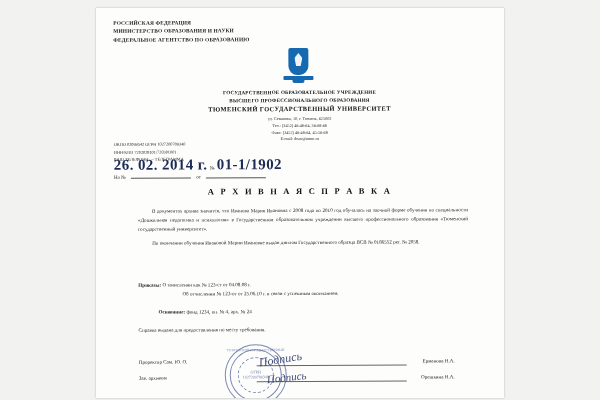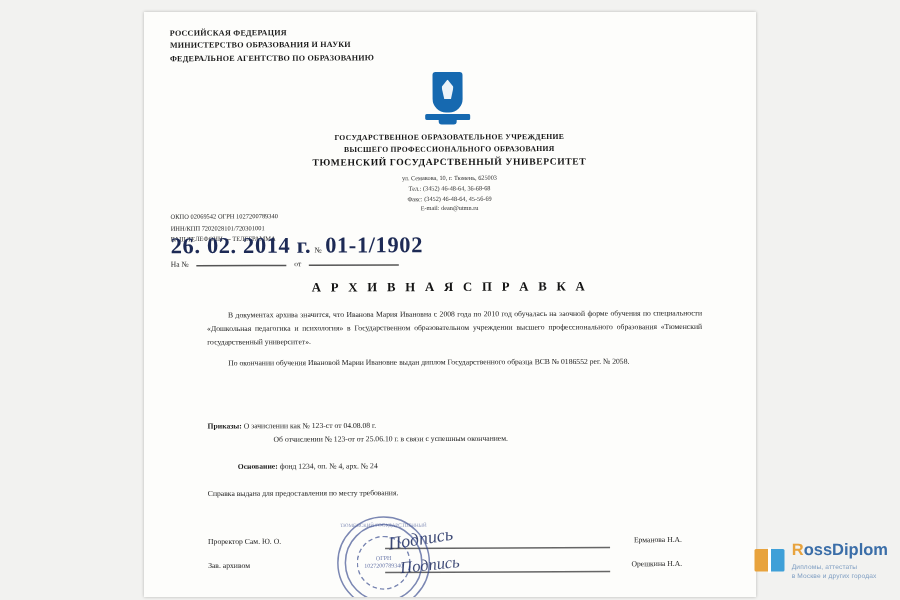--- a/index.html
+++ b/index.html
@@ -487,26 +487,14 @@
         <div class="ring ring3"></div>
         <div class="arc">ТЮМЕНСКИЙ ГОСУДАРСТВЕННЫЙ</div>
         <div class="core">ОГРН 1027200789340</div>
 
       </div>
 
     </div>
   </div>
 
 
-  <div class="brand">
-    <div class="bk">
-      <div class="l"></div>
-      <div class="r"></div>
-      <div class="s"></div>
-    </div>
-    <div class="txt">
-      <div class="t1"><span class="o">R</span><span>oss</span><span>Diplom</span></div>
-      <div class="t2">Дипломы, аттестаты</div>
-      <div class="t2">в Москве и других городах</div>
-    </div>
-  </div>
 
 </div>
 
 </body></html>

